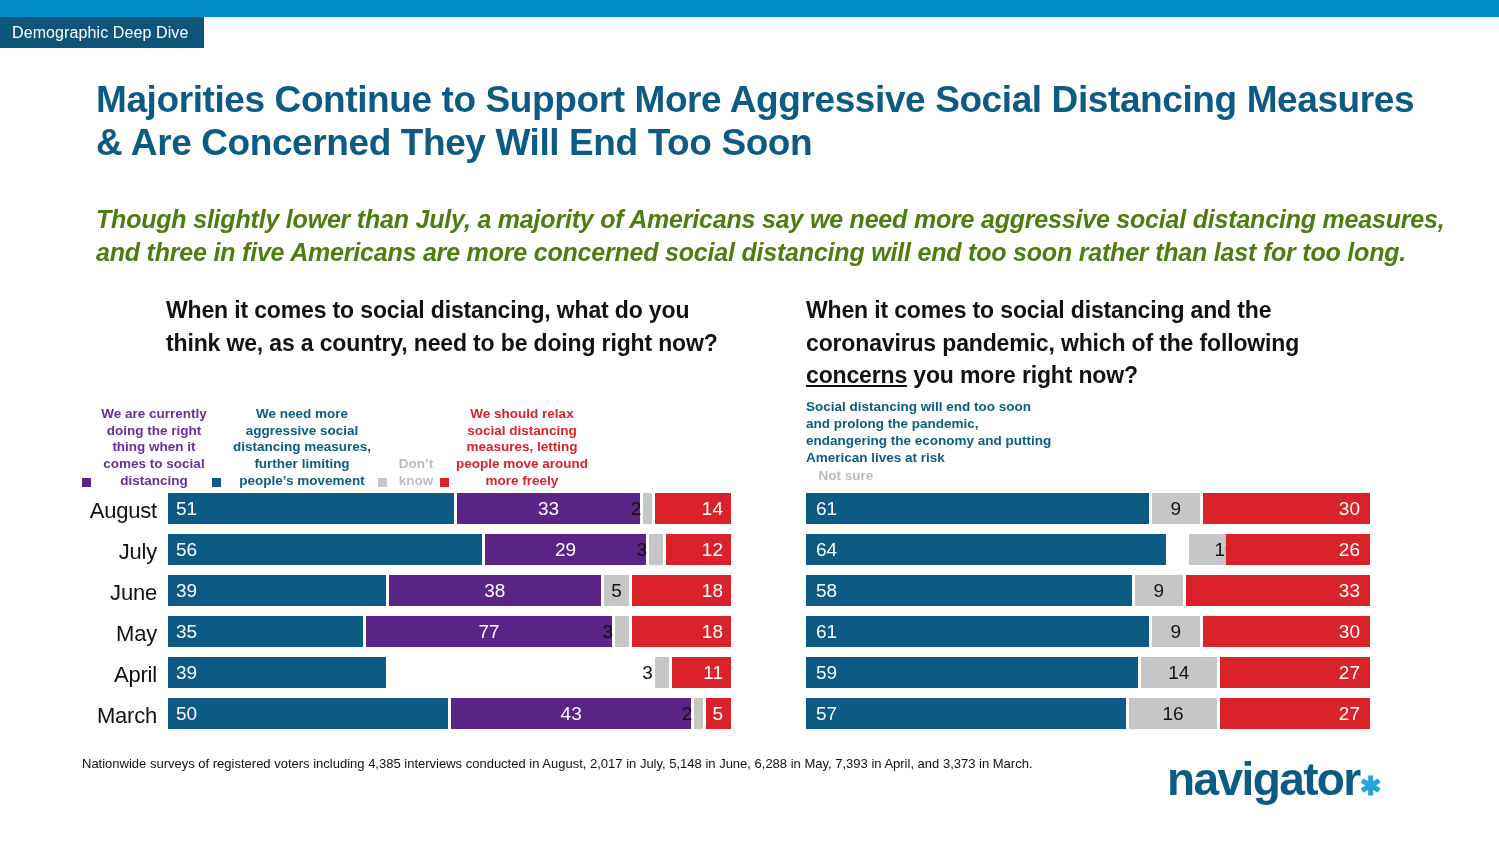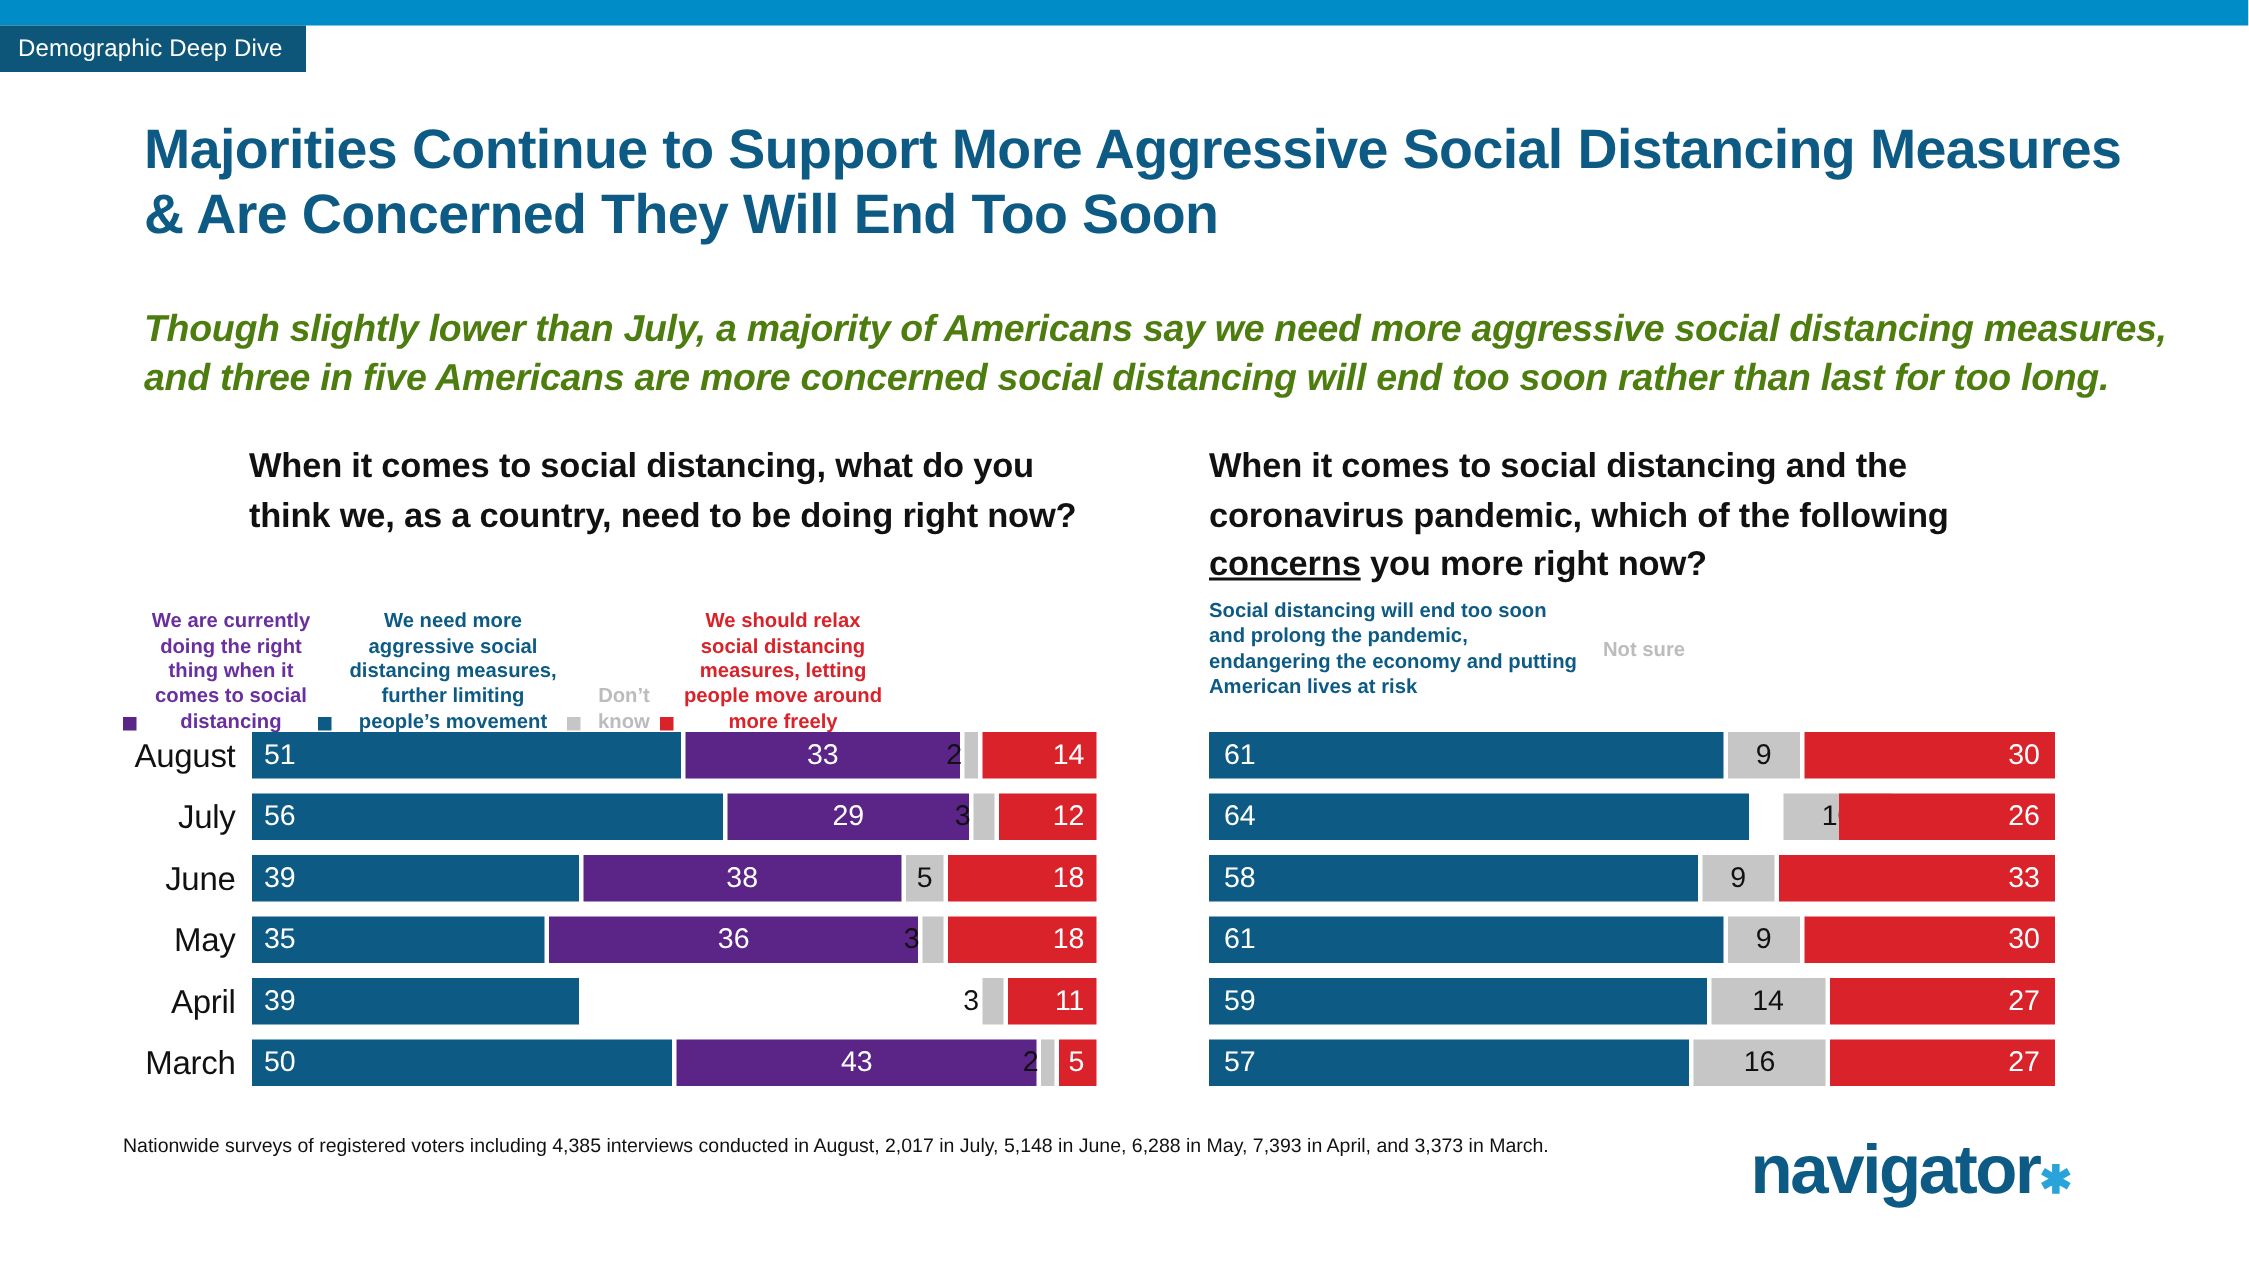--- a/index.html
+++ b/index.html
@@ -58,33 +58,34 @@
   .leg-purple .leg-txt{ color:#6a2f9e; width:116px; }
   .leg-gray .leg-txt{ color:#bcbcbc; width:48px; }
   .leg-red .leg-txt{ color:#d92229; width:136px;margin-top:28px; }
   .leg-blue .sw{ background:#0d5b84; }
   .leg-purple .sw{ background:#5b2487; }
   .leg-gray .sw{ background:#c6c6c6; }
   .leg-red .sw{ background:#d92229; }
 
   .legend-right{
     position:absolute; left:806px; top:398px; width:600px;
-    display:flex; align-items:center; font-weight:bold; font-size:13.5px;
+    display:flex; align-items:flex-start; font-weight:bold; font-size:13.5px;
     line-height:1.27;
+    flex-direction:column;
   }
   .rl-blue{ color:#0d5b84; width:250px; text-align:left; }
   .rl-gray{ color:#bcbcbc; width:80px; text-align:center; }
   .rl-red{ color:#d92229; width:234px; text-align:right; }
 
   
   .chart{ position:absolute; }
   .chart-left{ left:82px; top:483px; width:660px; }
   .chart-right{ left:806px; top:483px; width:600px; }
 
-  .row{ display:flex; align-items:center; height:41px; }
+  .row{ display:flex; align-items:flex-end; height:41px; }
   .rowlab{
     width:86px; flex:0 0 86px; text-align:right; padding-right:11px;
     font-size:22px; color:#111; letter-spacing:-0.2px;
   }
   .track{ position:relative; height:31px; flex:1 1 auto; }
   .seg{
     position:absolute; top:0; height:31px;
     display:flex; align-items:center; overflow:visible;
     font-size:19px; font-weight:normal; color:#fff;
   }
@@ -197,21 +198,21 @@
         </div>
       </div>
     </div>
     <div class="row">
       <div class="rowlab">May</div>
       <div class="track">
         <div class="seg seg-blue" style="left: 0px; width: 195.1px;">
           <span class="v">35</span>
         </div>
         <div class="seg seg-purple" style="left: 198.1px; width: 246.04px;">
-          <span class="v">36</span>
+          <span class="v">77</span>
         </div>
         <div class="seg seg-gray outside" style="left: 447.14px; width: 13.98px;">
           <span class="v">3</span>
         </div>
         <div class="seg seg-red" style="left: 464.12px; width: 98.88px;">
           <span class="v">18</span>
         </div>
       </div>
     </div>
     <div class="row">

